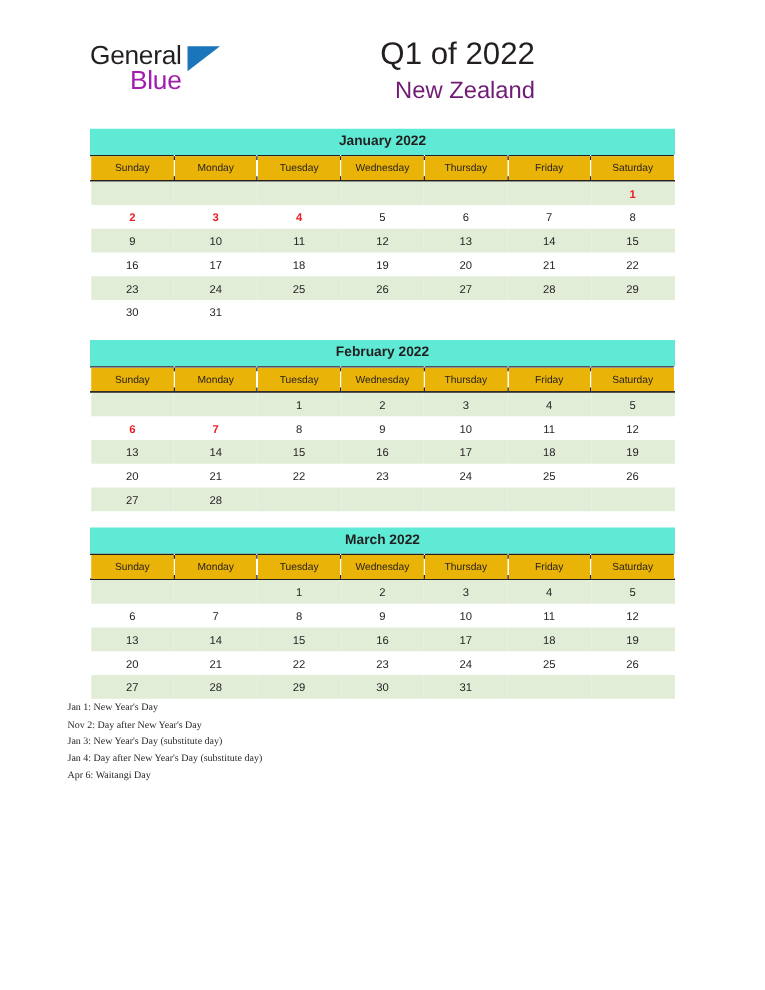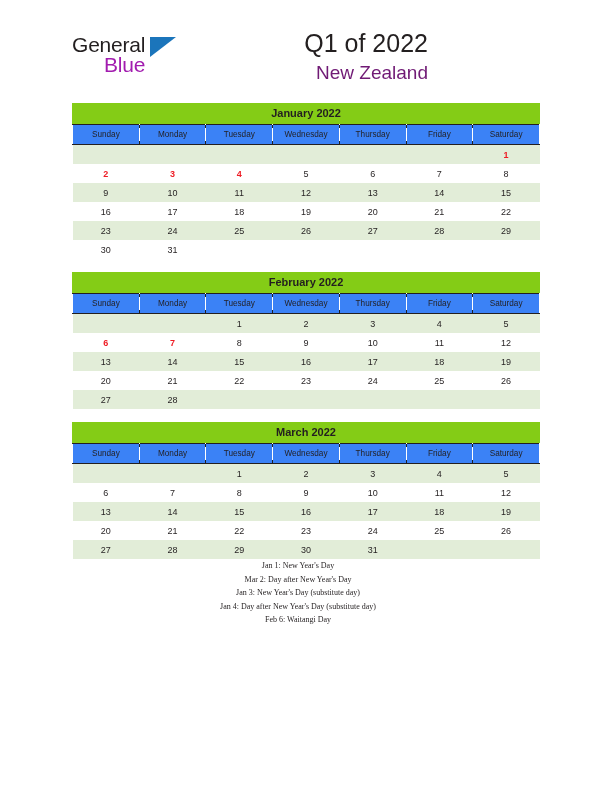--- a/index.html
+++ b/index.html
@@ -85,21 +85,21 @@
     position: absolute;
     left: 72px;
     top: 103px;
     width: 468px;
   }
   .month {
     width: 468px;
     margin-bottom: 13px;
   }
   .month-title {
-    background: #84cc16;
+    background: #5eead4;
     height: 21px;
     line-height: 21px;
     text-align: center;
     font-size: 11px;
     font-weight: bold;
     color: #231f20;
     font-family: "Liberation Sans", sans-serif;
   }
   table.cal {
     width: 468px;
@@ -110,21 +110,21 @@
     font-size: 8.2px;
     font-weight: normal;
     color: #231f20;
     height: 17px;
     text-align: center;
     font-family: "Liberation Sans", sans-serif;
     border-top: 1.1px solid #231f20;
     border-bottom: 1.1px solid #231f20;
     border-left: 1px solid #ffffff;
     border-right: 1px solid #ffffff;
-    background: #3b82f6;
+    background: #eab308;
     position: relative;
   }
   table.cal th .tick {
     position: absolute;
     right: -1px;
     top: 0;
     width: 1px;
     height: 3px;
     background: #231f20;
   }
@@ -145,24 +145,23 @@
     background: #e2edd8;
   }
   table.cal td.holiday {
     color: #ee1c24;
     font-weight: bold;
   }
 
   
   .notes {
     position: absolute;
-    left: 68px;
+    left: 54px;
     top: 559px;
     width: 460px;
-    text-align: center;
   }
   .notes div {
     font-size: 8px;
     color: #231f20;
     line-height: 13.6px;
     font-family: "Liberation Serif", serif;
   }
 </style>
 </head>
 <body>
@@ -375,17 +374,17 @@
             <td></td>
             <td></td>
           </tr>
         </tbody>
       </table>
     </div>
   </div>
 
 <div class="notes" id="notes-container">
     <div>Jan 1: New Year's Day</div>
-    <div>Mar 2: Day after New Year's Day</div>
+    <div>Nov 2: Day after New Year's Day</div>
     <div>Jan 3: New Year's Day (substitute day)</div>
     <div>Jan 4: Day after New Year's Day (substitute day)</div>
-    <div>Feb 6: Waitangi Day</div>
+    <div>Apr 6: Waitangi Day</div>
   </div>
 
 </body></html>

